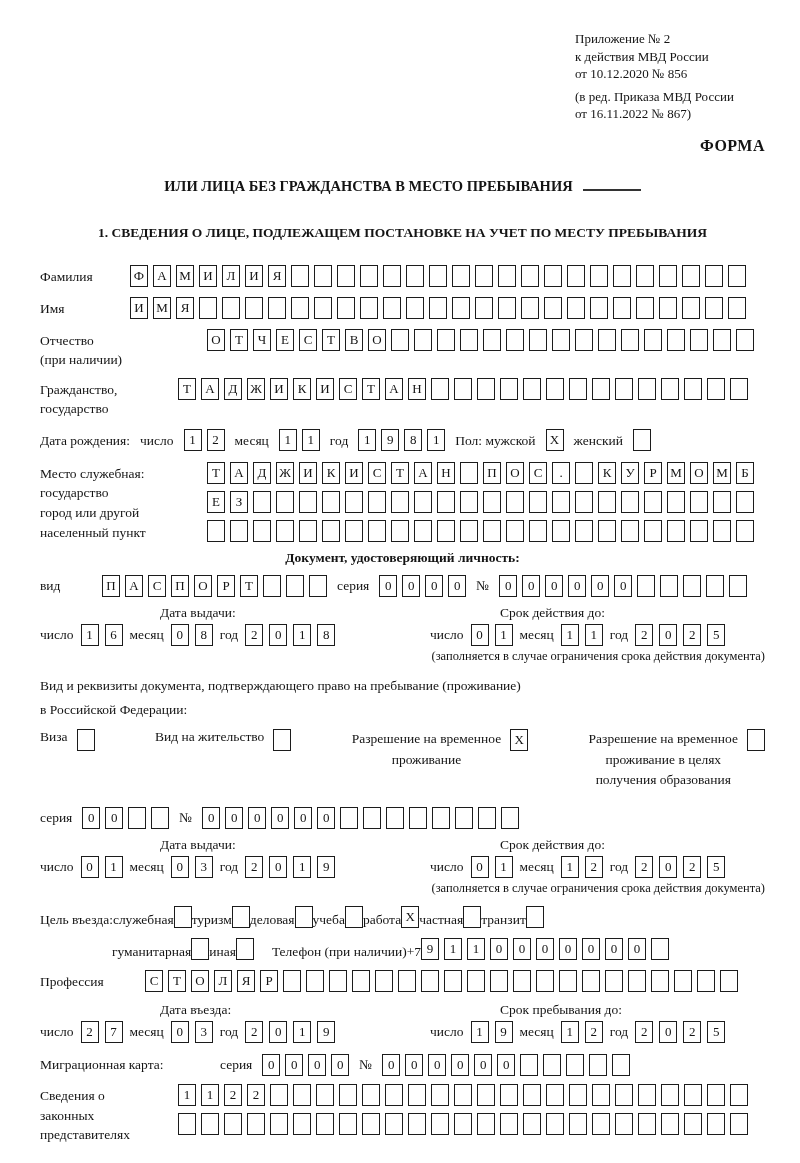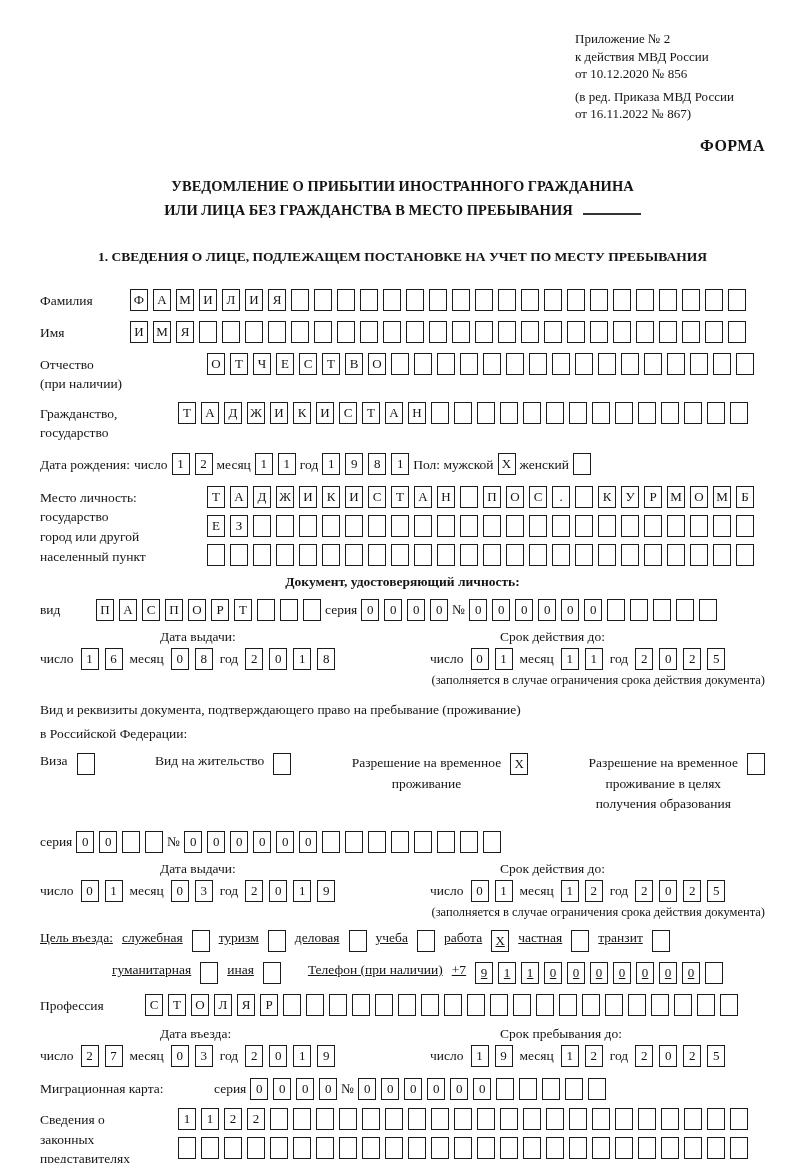--- a/index.html
+++ b/index.html
@@ -26,21 +26,21 @@
   .w138{width:138px;}
   .w167{width:167px;}
 
   
   .cells{display:flex;gap:5px;flex:0 0 auto;}
   .cell{box-sizing:content-box;width:16px;height:20px;border:1.5px solid #1c1c1c;display:flex;
         align-items:center;justify-content:center;font-size:13px;background:#fff;flex:0 0 auto;}
   .mb{margin-bottom:7px;}
 
   
-  .vrow{display:flex;align-items:center;gap:4px;}
+  .vrow{display:flex;align-items:center;gap:10px;}
   .vrow .lbl{line-height:23px;}
 
   .center-bold{text-align:center;font-weight:bold;font-size:13.5px;margin:2px 0 8px 0;}
 
   
   .two-col{display:flex;font-size:13.5px;margin-bottom:2px;}
   .col-l{width:390px;flex:0 0 auto;}
   .col-r{flex:1;}
   .dhdr{margin-left:120px;margin-bottom:3px;}
   .dhdr2{margin-left:70px;margin-bottom:3px;}
@@ -48,21 +48,21 @@
   .dategrp .cells{gap:6px;}
   .note{text-align:right;font-size:12.5px;margin:3px 0 10px 0;}
 
   .para{font-size:13.5px;line-height:1.75;}
 
   
   .permits{display:flex;justify-content:space-between;align-items:flex-start;margin:8px 0 16px 0;font-size:13.5px;}
   .permit{display:flex;gap:9px;align-items:flex-start;}
   .plines{text-align:center;line-height:1.5;}
 
-  .purrow{display:flex;align-items:flex-start;gap:9px;font-size:13.5px;margin-bottom:10px;flex-wrap:nowrap;text-decoration:underline;}
+  .purrow{display:flex;align-items:flex-end;font-size:13.5px;margin-bottom:10px;flex-wrap:nowrap;}
   .indent72{margin-left:72px;}
   .phgap{margin-left:18px;}
 </style>
 </head>
 <body>
 
 <div class="page">
 
   <div class="appendix">
     <div>Приложение № 2</div>
@@ -70,21 +70,20 @@
     <div>от 10.12.2020 № 856</div>
     <div class="rev">
       <div>(в ред. Приказа МВД России</div>
       <div>от 16.11.2022 № 867)</div>
     </div>
   </div>
 
   <div class="forma">ФОРМА</div>
 
   <div class="title">
-    <div>УВЕДОМЛЕНИЕ О ПРИБЫТИИ ИНОСТРАННОГО ГРАЖДАНИНА</div>
     <div>
       <span>ИЛИ ЛИЦА БЕЗ ГРАЖДАНСТВА В МЕСТО ПРЕБЫВАНИЯ</span><span class="blank"></span>
     </div>
   </div>
 
   <div class="sect">1. СВЕДЕНИЯ О ЛИЦЕ, ПОДЛЕЖАЩЕМ ПОСТАНОВКЕ НА УЧЕТ ПО МЕСТУ ПРЕБЫВАНИЯ</div>
 
   <div class="frow">
     <div class="flabel w90">Фамилия</div>
     <div class="cells">
@@ -242,21 +241,21 @@
         <span class="cell">X</span>
       </span>
     <span class="lbl">женский</span>
     <span class="cells">
         <span class="cell"></span>
       </span>
   </div>
 
   <div class="frow" style="margin-top:10px;">
     <div class="mllabel w167">
-      <div>Место личность:</div>
+      <div>Место служебная:</div>
       <div>государство</div>
       <div>город или другой</div>
       <div>населенный пункт</div>
     </div>
     <div>
       <div class="cells mb">
           <span class="cell">Т</span>
           <span class="cell">А</span>
           <span class="cell">Д</span>
           <span class="cell">Ж</span>

